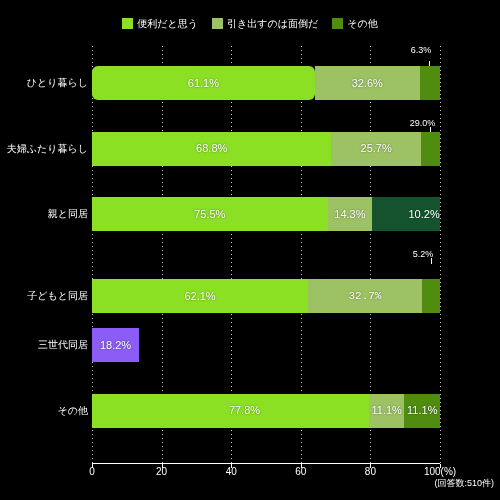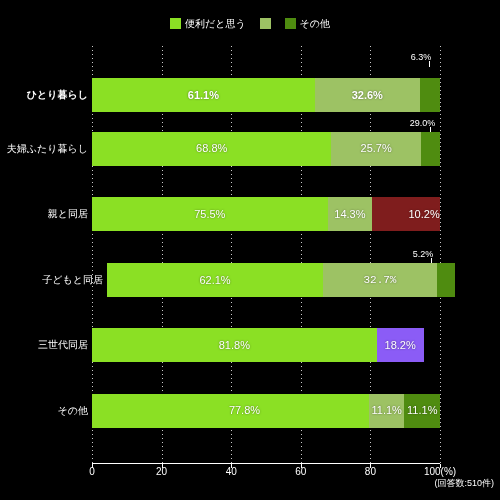--- a/index.html
+++ b/index.html
@@ -98,43 +98,44 @@
 
 <div id="root">
 
   <div class="legend">
       <div class="legend-item">
         <span class="legend-swatch" style="background: rgb(139, 224, 36);"></span>
         <span class="legend-label">便利だと思う</span>
       </div>
       <div class="legend-item">
         <span class="legend-swatch" style="background: rgb(157, 194, 100);"></span>
+        <span class="legend-label">引き出すのは面倒だ</span>
       </div>
       <div class="legend-item">
         <span class="legend-swatch" style="background: rgb(79, 140, 16);"></span>
         <span class="legend-label">その他</span>
       </div>
     </div>
 
   <div class="plot">
     <div id="gridlines">
         <div class="grid-line" style="left: 0px;"></div>
         <div class="grid-line" style="left: 69.6px;"></div>
         <div class="grid-line" style="left: 139.2px;"></div>
         <div class="grid-line" style="left: 208.8px;"></div>
         <div class="grid-line" style="left: 278.4px;"></div>
         <div class="grid-line" style="left: 348px;"></div>
       </div>
     <div id="rows">
-        <div class="callout" style="left: 329.038px; top: 7px;">6.3%</div>
+        <div class="callout" style="left: 329.038px; top: 0;">6.3%</div>
         <div class="callout-stem" style="left: 337.038px; top: 15px; height: 5px; width: 0px;"></div>
-        <div class="row" style="top: 32px; font-weight: bold;">
+        <div class="row" style="top: 20px;">
           <div class="cat-label">ひとり暮らし</div>
           <div class="bar">
-            <div class="seg" style="width: 241px; background: rgb(139, 224, 36);">
+            <div class="seg" style="width: 241px; background: rgb(139, 224, 36); border-radius: 6px;">
               <span class="seg-label">61.1%</span>
             </div>
             <div class="seg" style="width: 113.448px; background: rgb(157, 194, 100);">
               <span class="seg-label">32.6%</span>
             </div>
             <div class="seg" style="width: 21.924px; background: rgb(79, 140, 16);"></div>
           </div>
         </div>
         <div class="callout" style="left: 330.43px; top: 72.5px;">29.0%</div>
         <div class="callout-stem" style="left: 338.43px; top: 80.5px; height: 5px; width: 0px;"></div>
@@ -152,45 +153,42 @@
         </div>
         <div class="row" style="top: 151px;">
           <div class="cat-label">親と同居</div>
           <div class="bar">
             <div class="seg" style="width: 262.74px; background: rgb(139, 224, 36);">
               <span class="seg-label">75.5%</span>
             </div>
             <div class="seg" style="width: 49.764px; background: rgb(157, 194, 100);">
               <span class="seg-label">14.3%</span>
             </div>
-            <div class="seg" style="width: 35.496px; background: #7f1d1d; padding-left: 36px;">
+            <div class="seg" style="width: 35.496px; background: #14532d; padding-left: 36px;">
               <span class="seg-label">10.2%</span>
             </div>
           </div>
         </div>
         <div class="callout" style="left: 330.952px; top: 203.5px;">5.2%</div>
         <div class="callout-stem" style="left: 338.952px; top: 211.5px; height: 5px; width: 0px;"></div>
-        <div class="row" style="top: 217px; margin-left: 15px;">
+        <div class="row" style="top: 233px;">
           <div class="cat-label">子どもと同居</div>
           <div class="bar">
             <div class="seg" style="width: 216.108px; background: rgb(139, 224, 36);">
               <span class="seg-label">62.1%</span>
             </div>
             <div class="seg" style="width: 113.796px; background: rgb(157, 194, 100); font-family: Liberation Mono, monospace;">
               <span class="seg-label">32.7%</span>
             </div>
             <div class="seg" style="width: 18.096px; background: rgb(79, 140, 16);"></div>
           </div>
         </div>
         <div class="row" style="top: 282px;">
           <div class="cat-label">三世代同居</div>
           <div class="bar">
-            <div class="seg" style="width: 284.664px; background: rgb(139, 224, 36);">
-              <span class="seg-label">81.8%</span>
-            </div>
             <div class="seg" style="width: 47px; background: #8b5cf6;">
               <span class="seg-label">18.2%</span>
             </div>
           </div>
         </div>
         <div class="row" style="top: 347.5px;">
           <div class="cat-label">その他</div>
           <div class="bar">
             <div class="seg" style="width: 270.744px; background: rgb(139, 224, 36); padding-left: 28px;">
               <span class="seg-label">77.8%</span>

